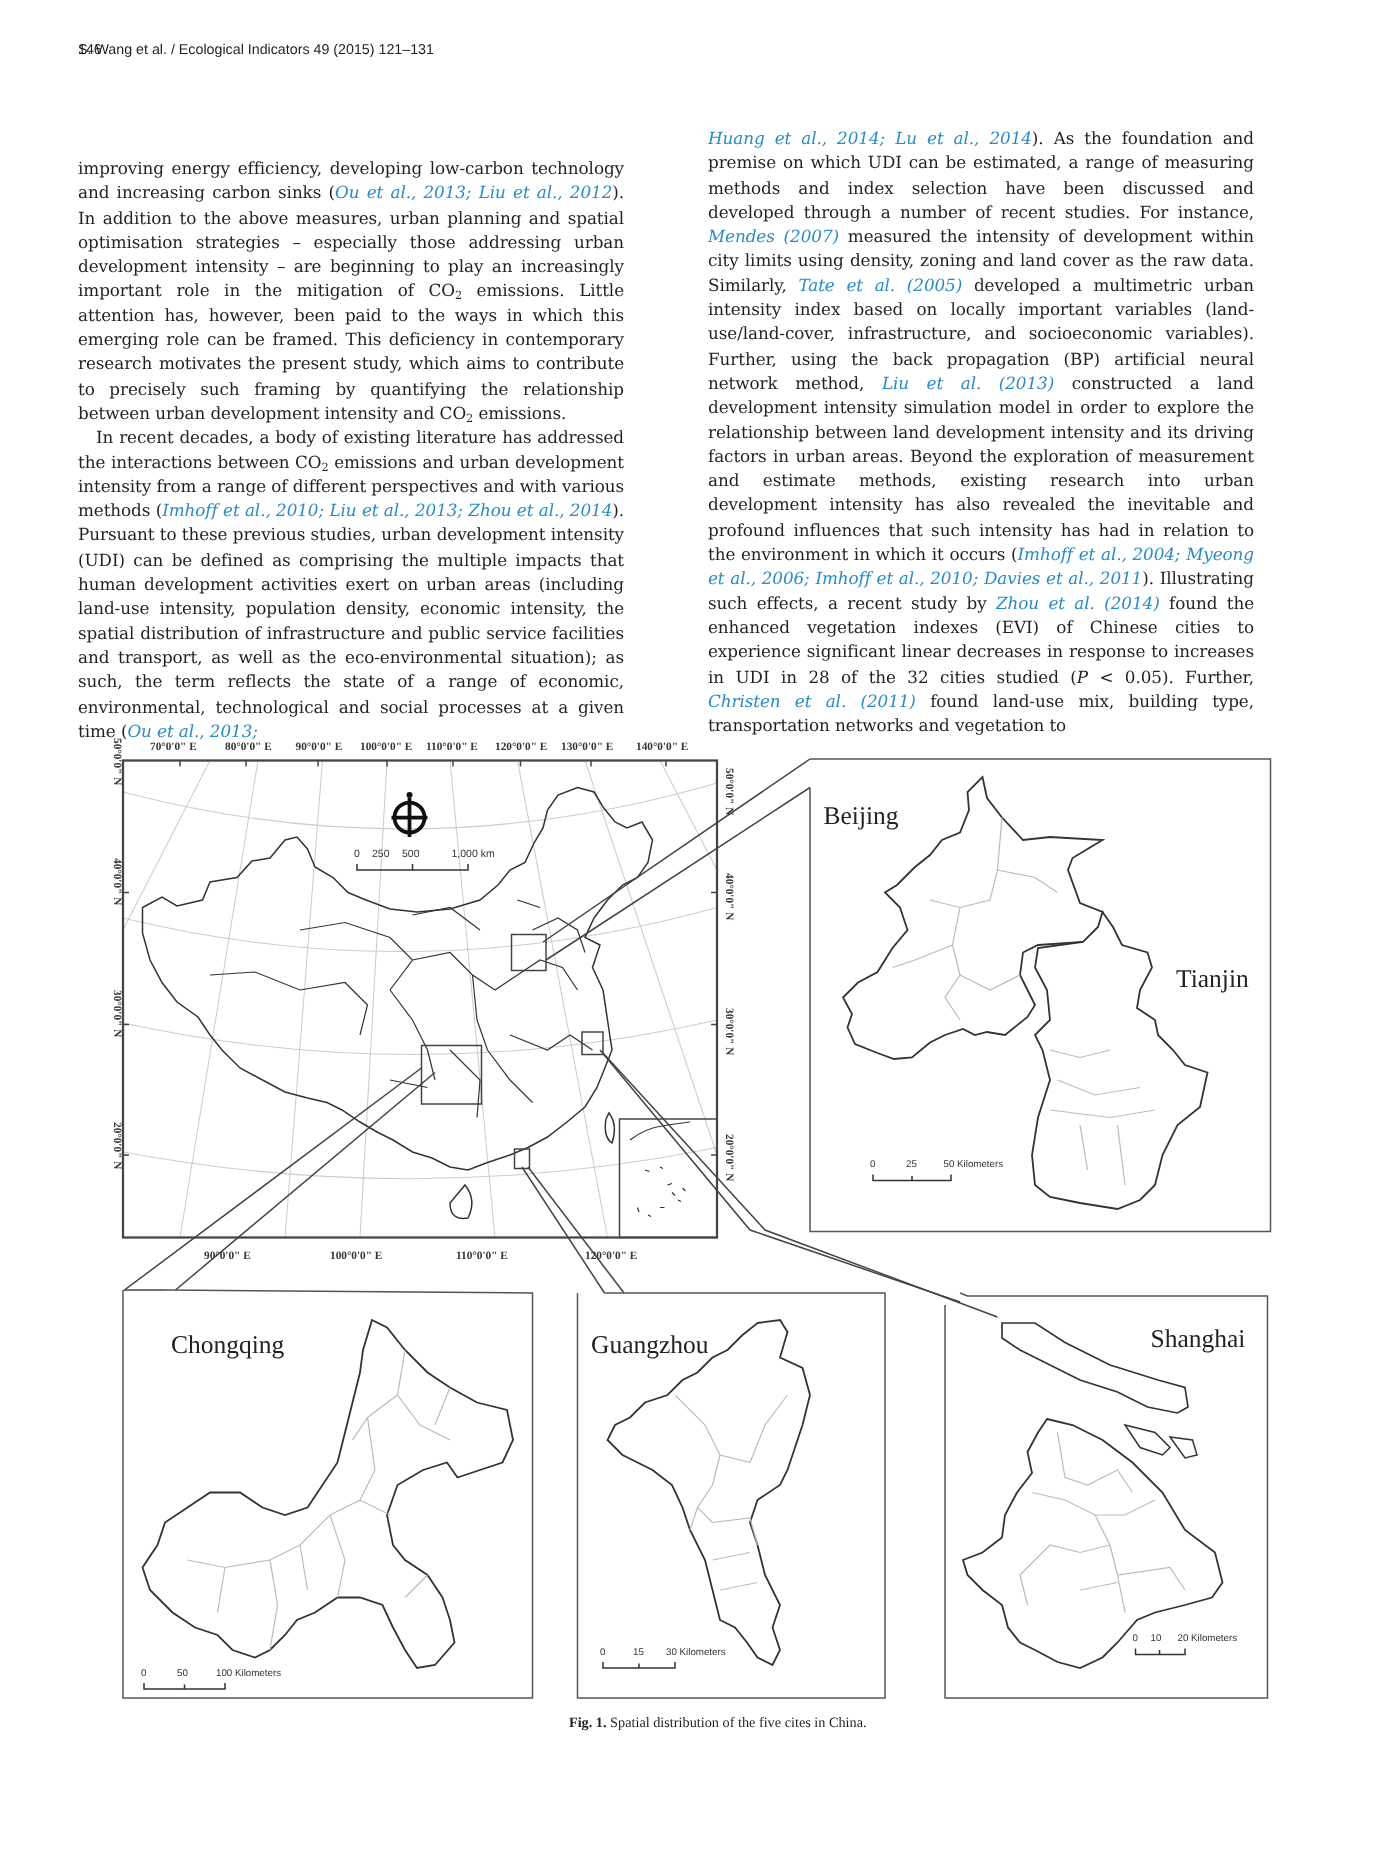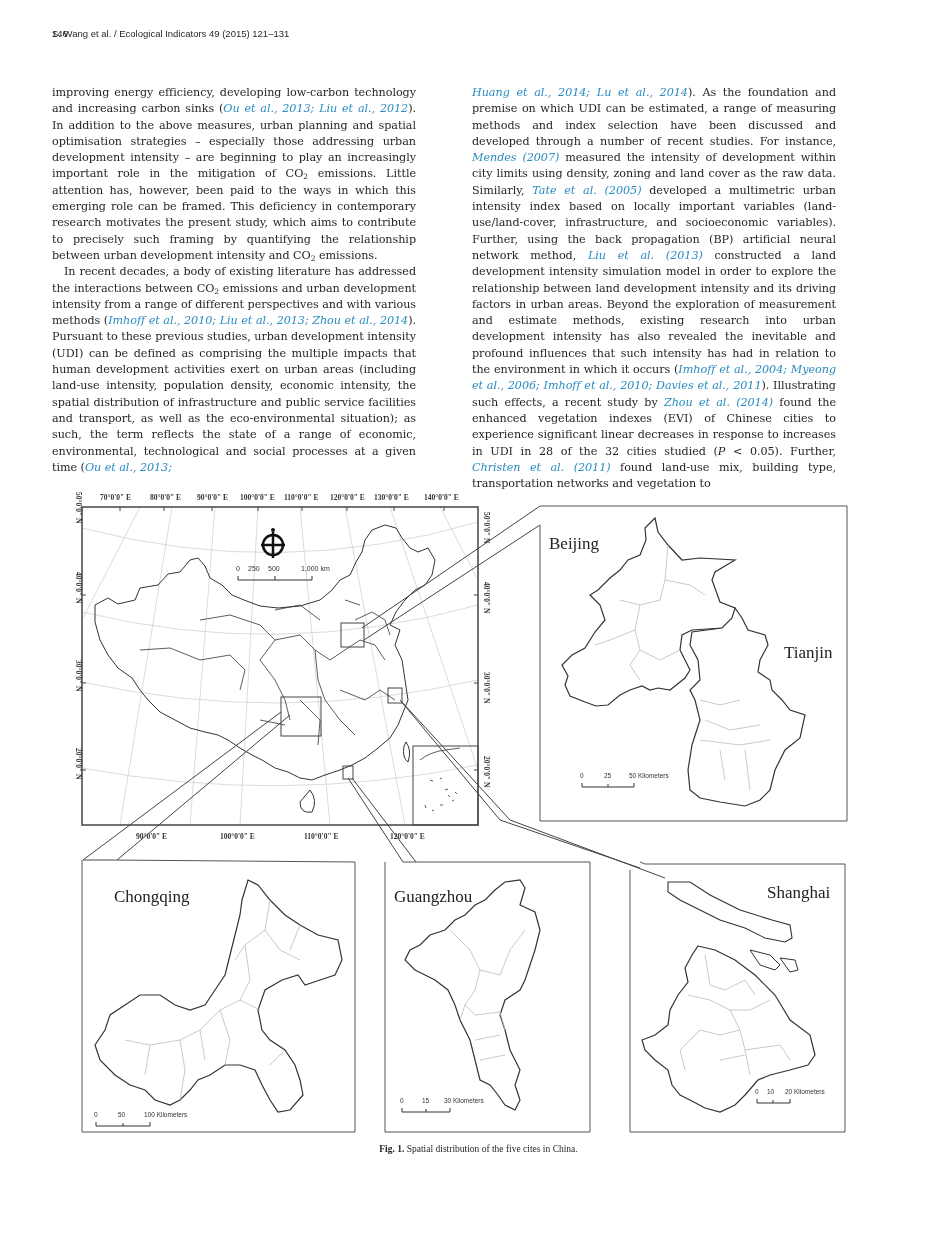--- a/index.html
+++ b/index.html
@@ -4,21 +4,21 @@
 <style>
   html, body { margin: 0; padding: 0; background: #ffffff; }
   body { width: 925px; height: 1234px; position: relative; overflow: hidden;
          font-family: "DejaVu Serif", "Liberation Serif", serif; color: #231f20; }
   .running-head { position: absolute; top: 28px; left: 52px; width: 820px; height: 14px;
                   font-family: "Liberation Sans", sans-serif; font-size: 9.5px; font-style: normal; }
   .running-head .pagenum { position: absolute; left: 0; top: 0; }
   .running-head .journal { position: absolute; left: 0; right: 0; text-align: left; }
   .col { position: absolute; top: 85px; width: 364px; font-size: 11.2px; line-height: 16.3px;
          text-align: justify; letter-spacing: -0.05px; }
-  .col.left { left: 52px; }
+  .col.left { left: 52px; margin-top: 20px; }
   .col.right { left: 472px; }
   .col p { margin: 0; }
   .col p.indent { text-indent: 12px; }
   .cite { color: #2a8bc1; font-style: italic; }
   sub { font-size: 7.5px; line-height: 0; vertical-align: -2px; }
   .figure { position: absolute; left: 0; top: 0; width: 925px; height: 1234px; }
   .figure svg { position: absolute; left: 0; top: 0; }
   .caption { position: absolute; top: 1144px; left: 16px; width: 925px; text-align: center;
              font-family: Liberation Serif, serif; font-size: 9.5px; }
   .caption b { font-weight: bold; }

